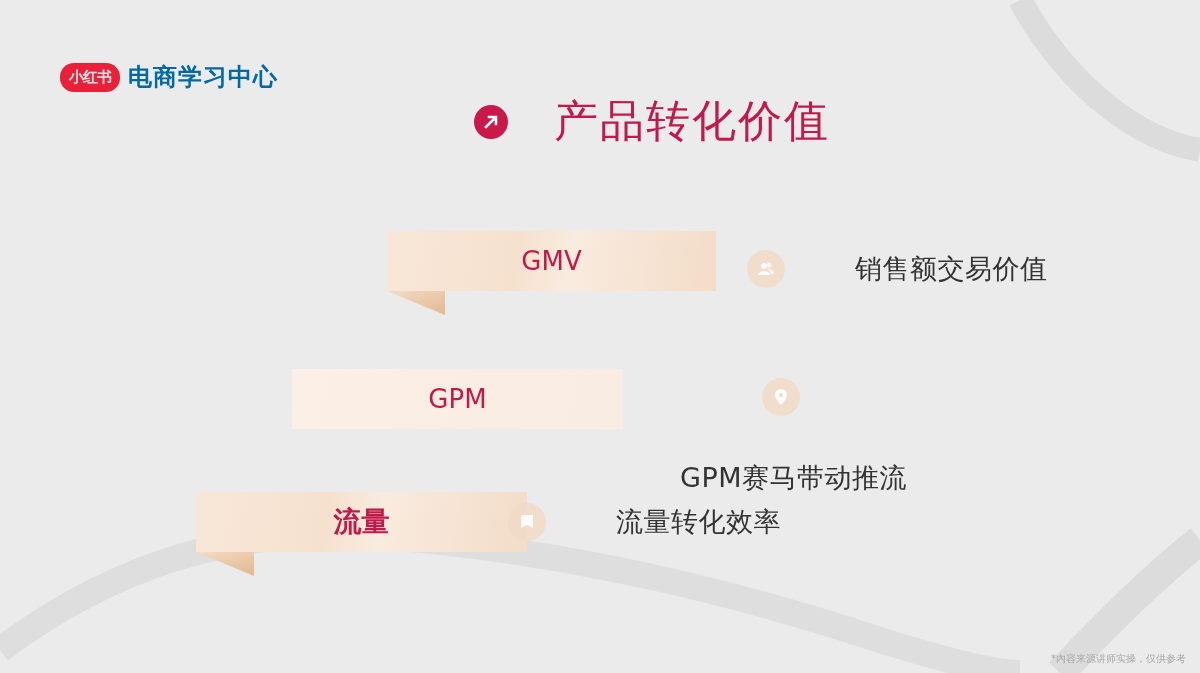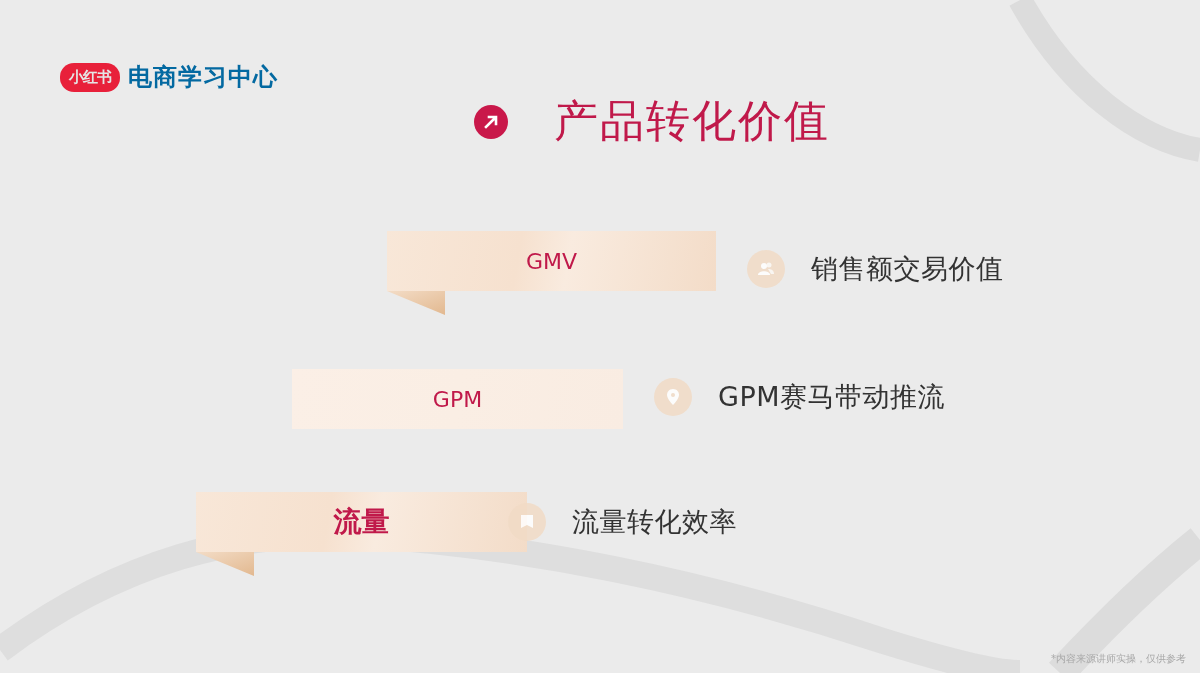--- a/index.html
+++ b/index.html
@@ -28,23 +28,23 @@
     position: absolute; left: 0; top: 0; right: 0; bottom: 0;
     background: linear-gradient(100deg, #f8e7d8 0%, #f6e1cf 40%, #f9ebdf 55%, #f3dcc8 100%);
     display: flex; align-items: center; justify-content: center;
   }
   .ribbon-fold-wrap { position: absolute; left: 0; top: 60px; width: 58px; height: 24px; overflow: hidden; }
   .ribbon-fold-shape {
     width: 58px; height: 24px;
     background: linear-gradient(160deg, #f3dcc6 0%, #e2b88f 100%);
     clip-path: polygon(0 0, 100% 0, 100% 100%);
   }
-  .ribbon-label { font-size: 22px; color: #c0194a; }
+  .ribbon-label { font-size: 26px; color: #c0194a; }
   .ribbon-label.cjk { font-size: 28px; font-weight: bold; }
-  .desc { position: absolute; display: flex; align-items: center; }
+  .desc { position: absolute; display: flex; align-items: center; gap: 44px; }
   .desc-icon {
     width: 38px; height: 38px; border-radius: 50%;
     background: #f1dbc6; display: flex; align-items: center; justify-content: center;
     opacity: 0.85;
   }
   .desc-text { margin-left: 26px; font-size: 27px; color: #333; letter-spacing: 0.5px; }
   .footnote { position: absolute; right: 14px; bottom: 7px; font-size: 10px; color: #a8a8a8; }
 </style>
 </head>
 <body>
@@ -87,21 +87,21 @@
       </svg>
   </span>
   <span class="desc-text">销售额交易价值</span>
 </div>
 
 <div class="ribbon" style="left:292px; top:369px; width:331px;">
   <div class="ribbon-body" style="background: linear-gradient(100deg,#fbefe6 0%,#faeee4 50%,#f9ece2 100%);">
       <span class="ribbon-label">GPM</span>
     </div>
 </div>
-<div class="desc" style="left:654px; top:378px;">
+<div class="desc" style="left:654px; top:378px;flex-direction:column;">
   <span class="desc-icon">
     <svg width="16" height="18" viewBox="0 0 16 18">
         <path d="M8 1 C4 1 2 4 2 7 C2 11 8 17 8 17 C8 17 14 11 14 7 C14 4 12 1 8 1 Z" fill="#fff"></path>
         <circle cx="8" cy="7" r="2" fill="#f1dbc6"></circle>
       </svg>
   </span>
   <span class="desc-text">GPM赛马带动推流</span>
 </div>
 
 <div class="ribbon" style="left:189px; top:492px; width:331px;margin-left:7px;">

